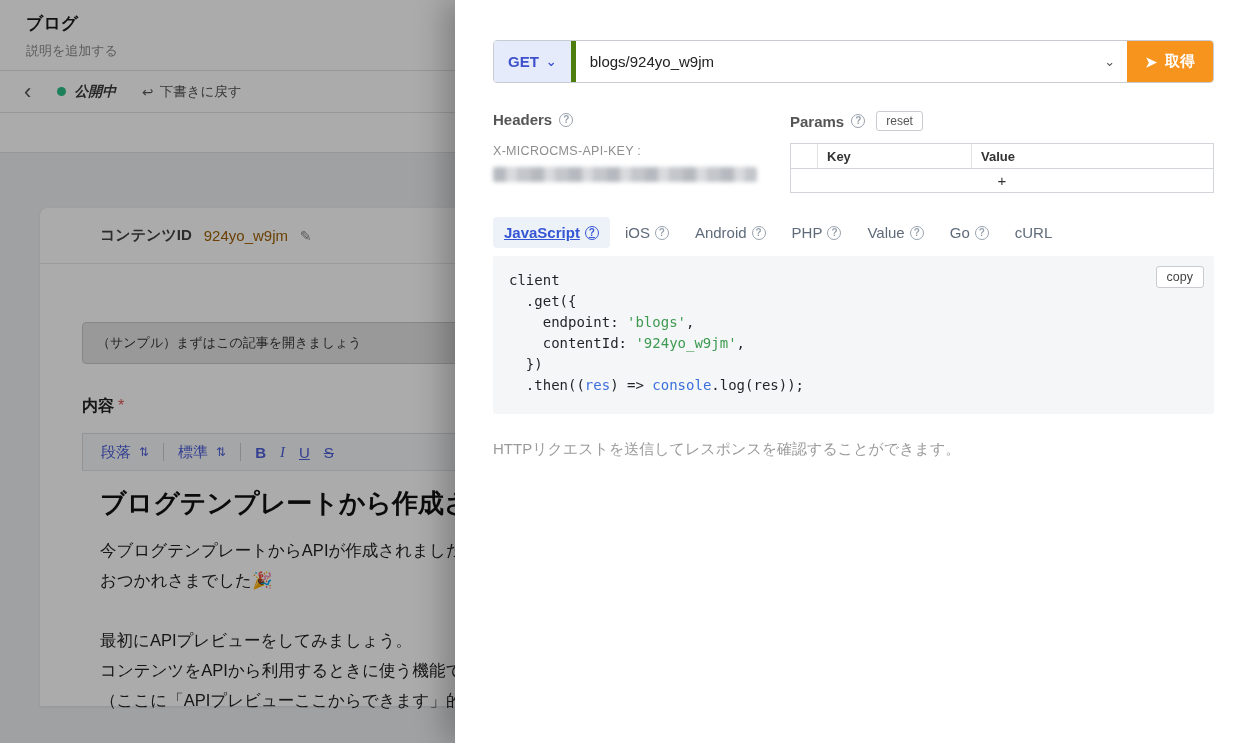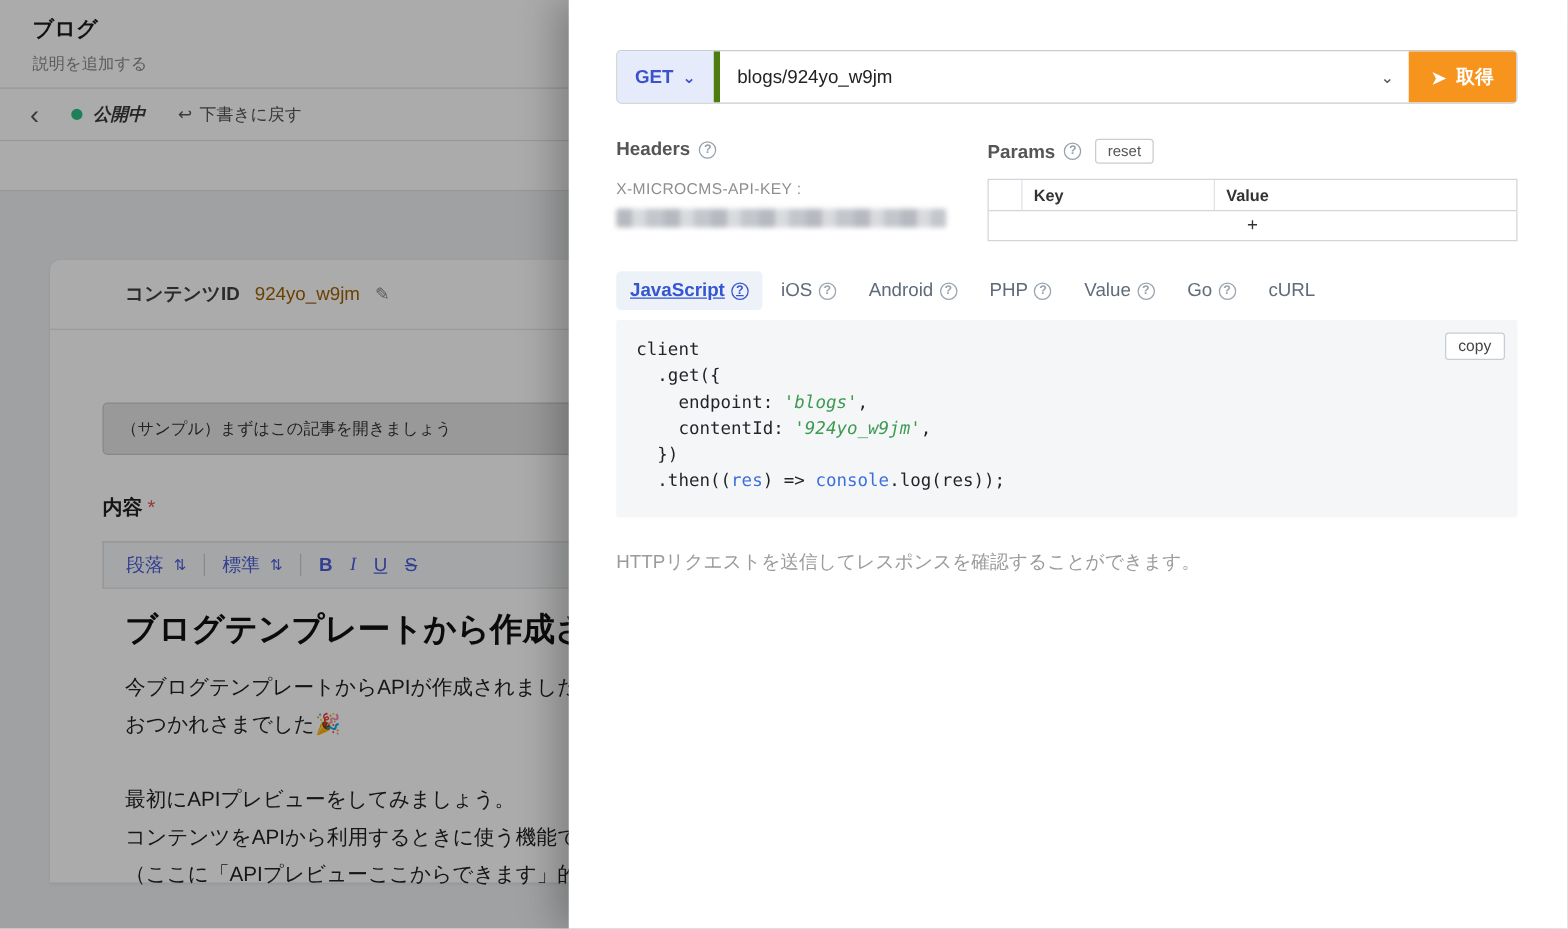--- a/index.html
+++ b/index.html
@@ -92,21 +92,21 @@
   .tab { display:flex; align-items:center; gap:5px; padding:7px 11px; font-size:15px; color:#5f6b7a; cursor:pointer; border-radius:4px; }
   .tab .qmark { border-color:#9aa3ad; color:#9aa3ad; }
   .tab.active { background:#edf1f8; color:#3556d4; font-weight:bold;text-decoration:underline; }
   .tab.active .qmark { border-color:#3556d4; color:#3556d4; }
 
   .code-block { position:relative; background:#f5f6f8; margin-top:8px; padding:14px 16px 18px 16px;
                 font-family:"DejaVu Sans Mono","Liberation Mono",monospace; font-size:14px; line-height:21px;
                 color:#1f2328; border-radius:2px; }
   .code-line { white-space:pre; }
   .tok-p { color:#1f2328; }
-  .tok-str { color:#3d9a50;font-style:italic; }
+  .tok-str { color:#3d9a50; }
   .tok-var { color:#3b6fdb; }
   .copy-btn { position:absolute; top:10px; right:10px; border:1px solid #c9ccd1; background:#fff;
               border-radius:3px; font-size:12.5px; color:#444; padding:3px 10px; cursor:pointer; }
 
   .sdk-note { margin-top:18px; font-size:14.5px; color:#333; }
   .sdk-link { color:#333; text-decoration:underline; cursor:pointer; }
   .modal-desc { margin-top:26px; font-size:15px; color:#9b9b9b; }
 </style>
 </head>
 <body>

